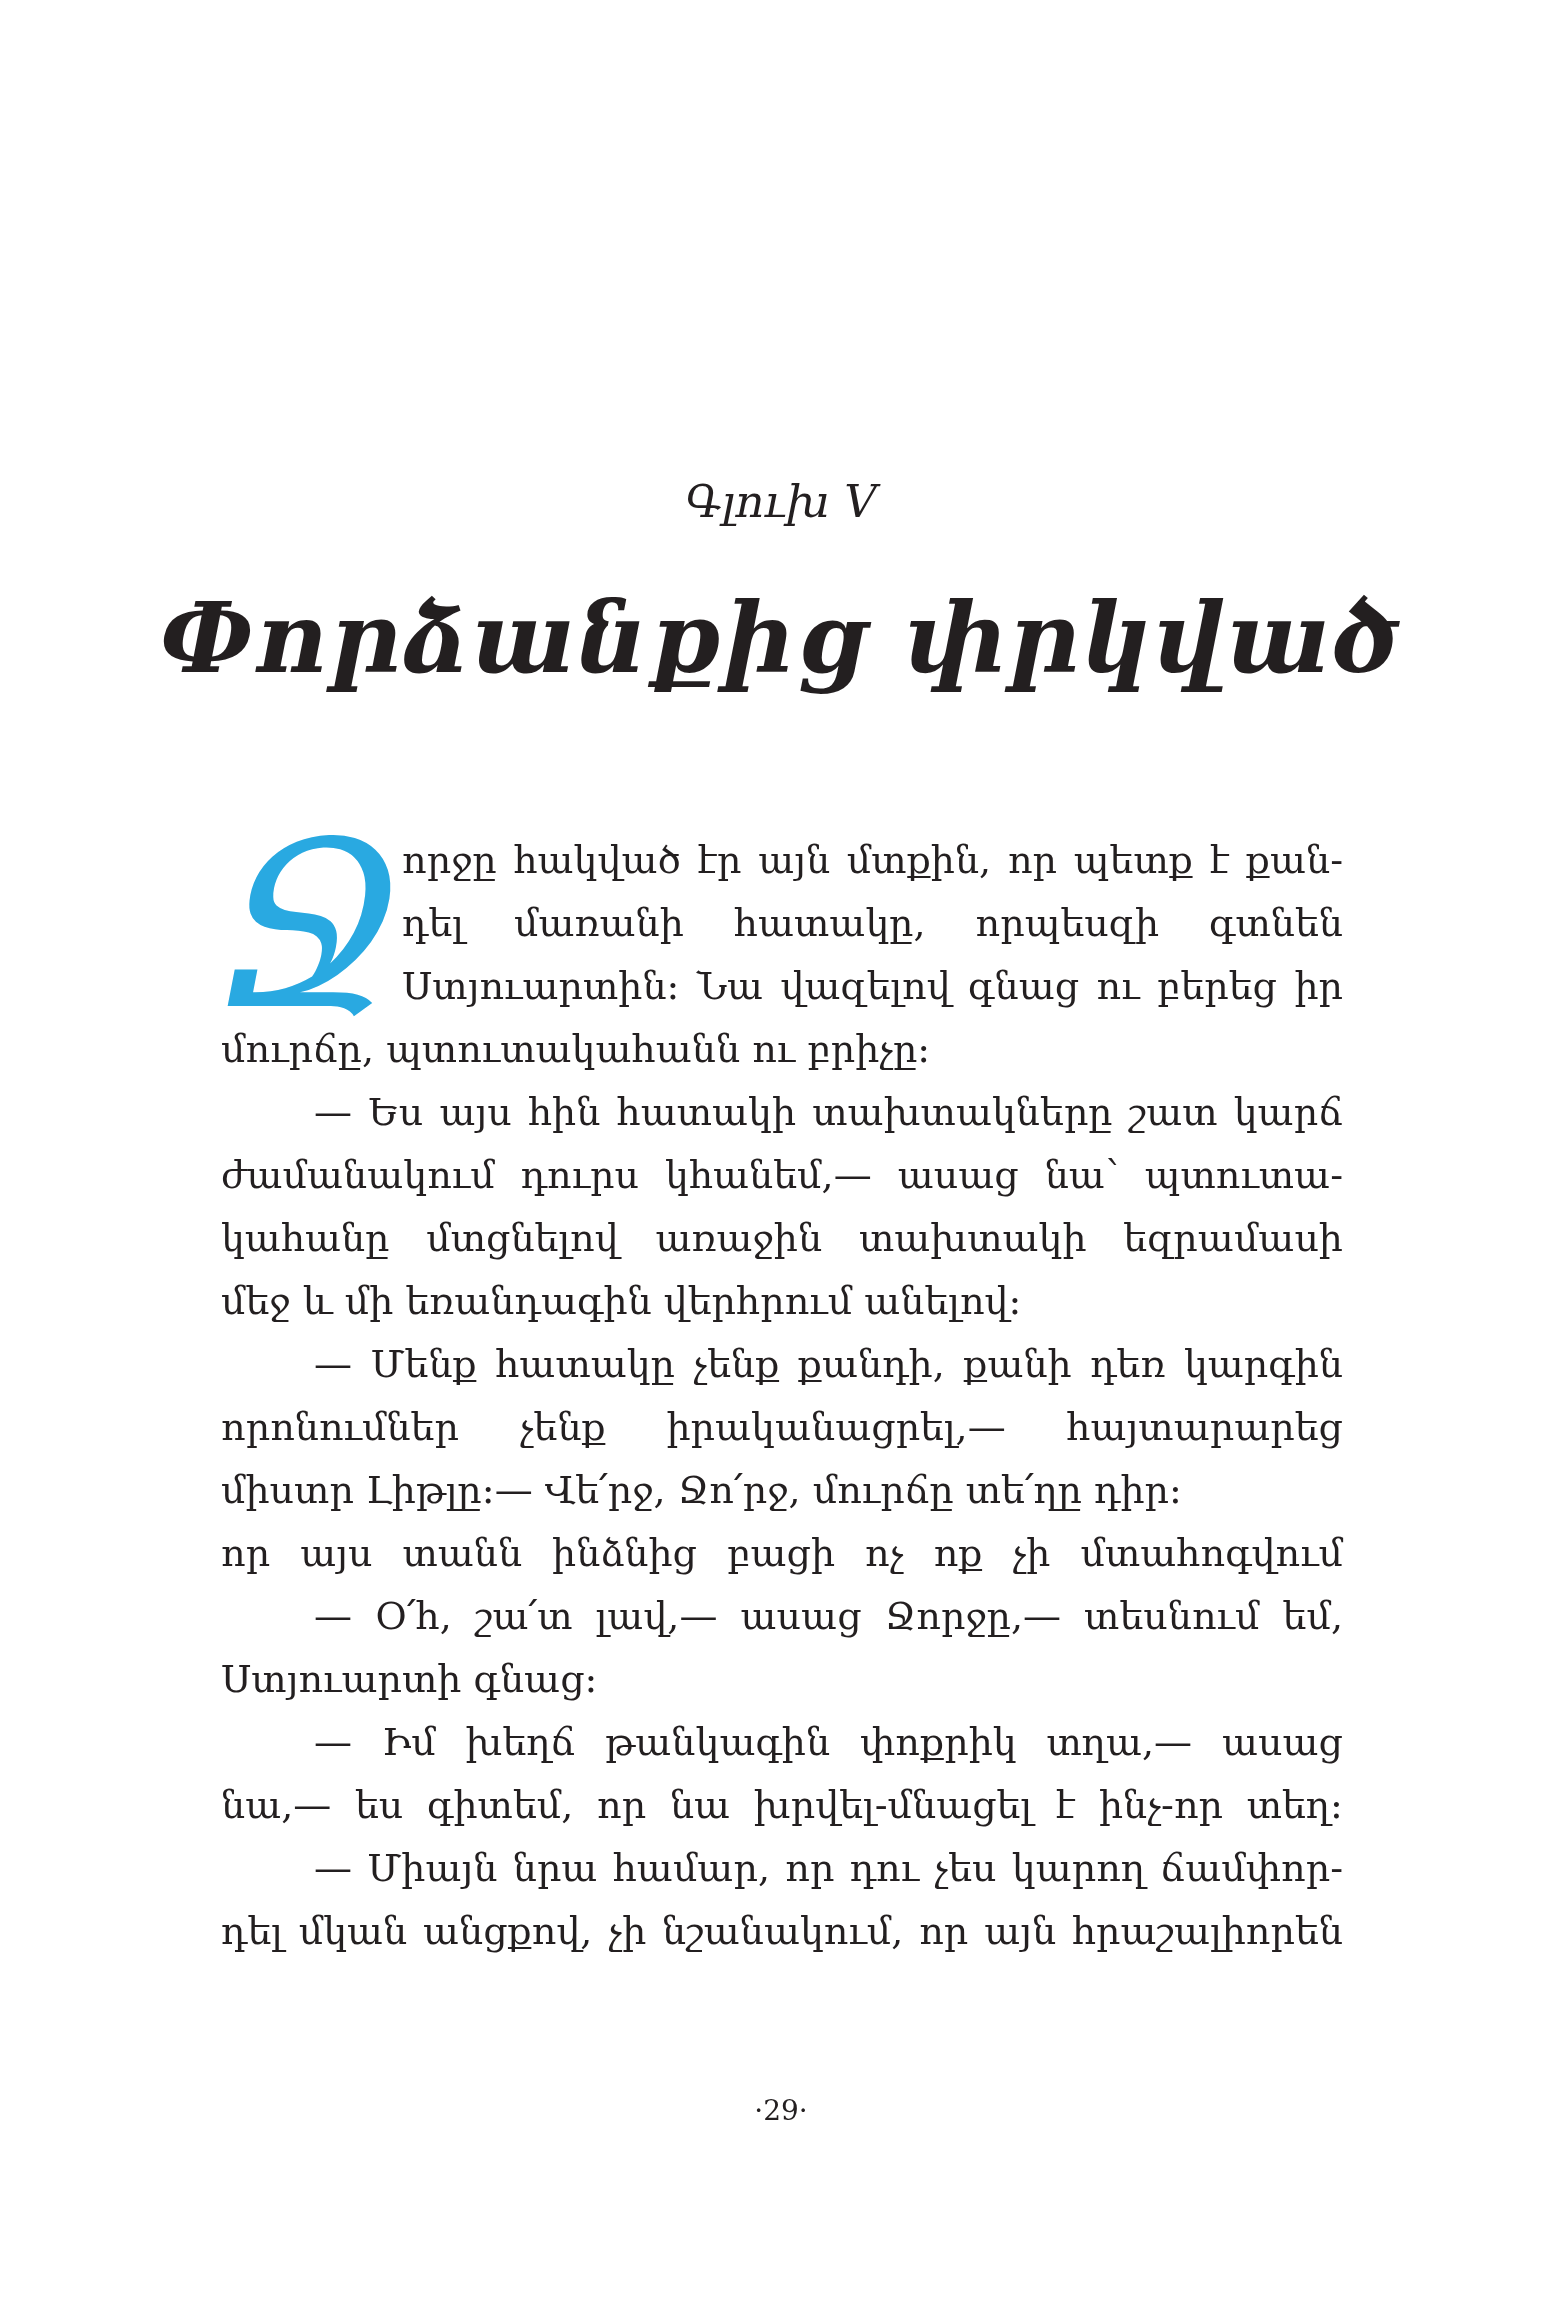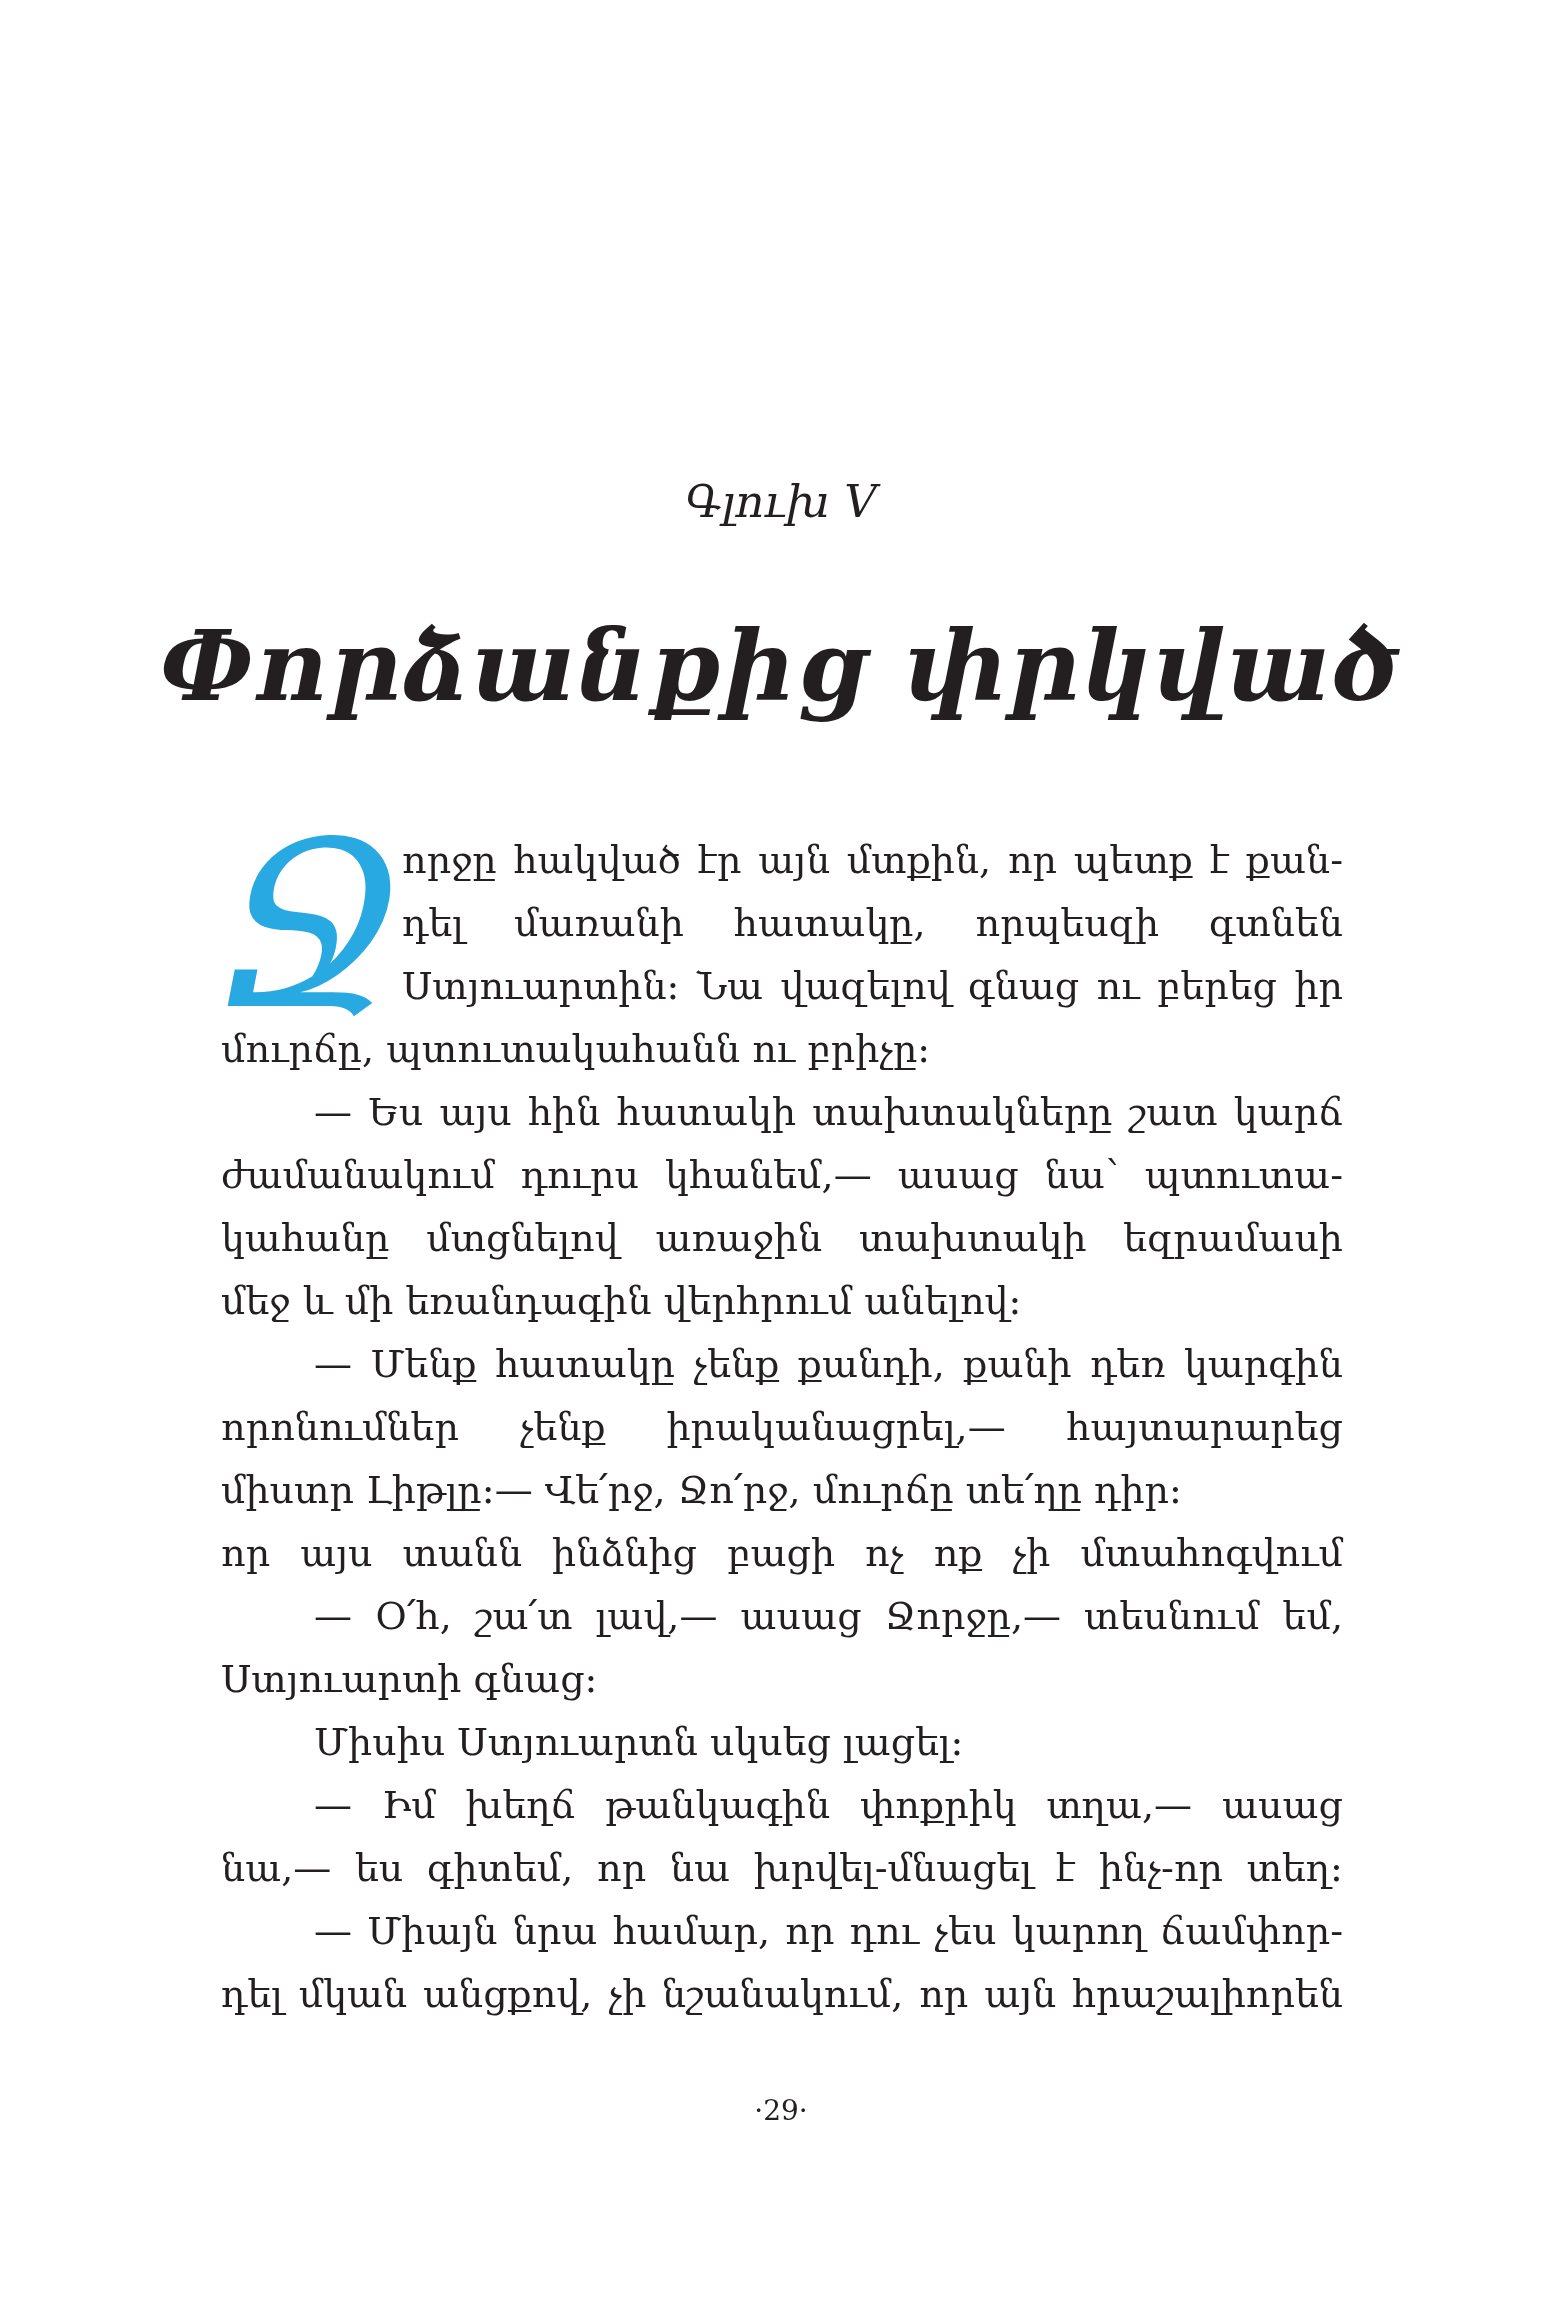--- a/index.html
+++ b/index.html
@@ -12,21 +12,21 @@
     font-family:"DejaVu Serif","DejaVu Sans",serif;
     color:#231f20;
   }
   .chapter-label{
     position:absolute;left:0;top:472px;width:100%;
     text-align:center;
     font-style:italic;
     font-size:45px;line-height:59px;
   }
   .chapter-title{
-    position:absolute;left:0;top:592px;width:100%;
+    position:absolute;left:0;top:564px;width:100%;
     text-align:center;
     font-style:italic;
     font-weight:bold;
     font-size:98px;line-height:147px;
     letter-spacing:2px;
   }
   .bodytext{
     position:absolute;left:221px;top:829px;width:1122px;
   }
   .line{
@@ -72,21 +72,20 @@
     <div class="line indent">— Ես այս հին հատակի տախտակները շատ կարճ</div>
     <div class="line">ժամանակում դուրս կհանեմ,— ասաց նա՝ պտուտա-</div>
     <div class="line">կահանը մտցնելով առաջին տախտակի եզրամասի</div>
     <div class="line left">մեջ և մի եռանդագին վերհրում անելով։</div>
     <div class="line indent">— Մենք հատակը չենք քանդի, քանի դեռ կարգին</div>
     <div class="line">որոնումներ չենք իրականացրել,— հայտարարեց</div>
     <div class="line left">միստր Լիթլը։— Վե՛րջ, Ջո՛րջ, մուրճը տե՛ղը դիր։</div>
     <div class="line">որ այս տանն ինձնից բացի ոչ ոք չի մտահոգվում</div>
     <div class="line indent">— Օ՛հ, շա՛տ լավ,— ասաց Ջորջը,— տեսնում եմ,</div>
     <div class="line left">Ստյուարտի գնաց։</div>
-    <div class="line indent left">Միսիս Ստյուարտն սկսեց լացել։</div>
     <div class="line indent">— Իմ խեղճ թանկագին փոքրիկ տղա,— ասաց</div>
     <div class="line">նա,— ես գիտեմ, որ նա խրվել-մնացել է ինչ-որ տեղ։</div>
     <div class="line indent">— Միայն նրա համար, որ դու չես կարող ճամփոր-</div>
     <div class="line">դել մկան անցքով, չի նշանակում, որ այն հրաշալիորեն</div>
   </div>
 
   <div class="page-number">·29·</div>
 
 </div>
 

